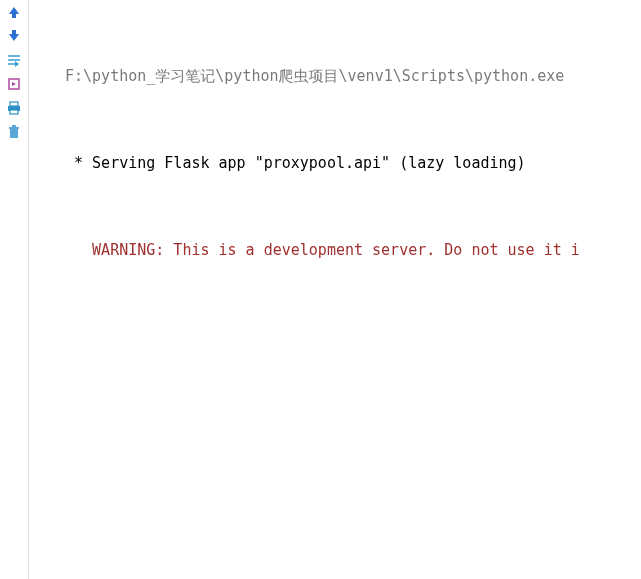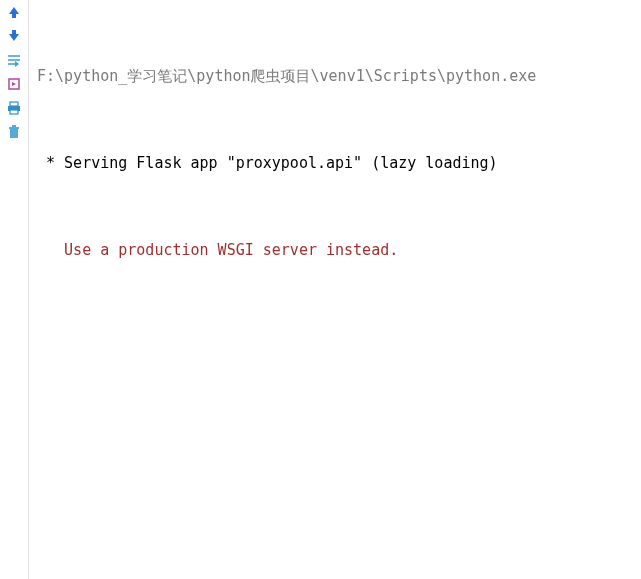--- a/index.html
+++ b/index.html
@@ -37,21 +37,21 @@
     cursor: pointer;
   }
   .gutter-icon svg { display: block; }
   .console {
     flex: 1;
     padding: 4px 4px 4px 8px;
     white-space: pre;
     line-height: 29px;
     overflow: hidden;
   }
-  .line { white-space: pre; }
+  .line { white-space: pre; margin-left: 28px; }
   .path-line { color: #7a7a7a; }
   .warn { color: #a03030; }
 </style>
 </head>
 <body>
 
 <div class="root">
 
   <div class="gutter">
     <div class="gutter-icon">
@@ -88,21 +88,21 @@
           <rect x="3" y="4" width="8" height="9" fill="#5aa8d8"></rect>
           <rect x="2" y="2" width="10" height="2" fill="#5aa8d8"></rect>
           <rect x="5" y="0" width="4" height="2" fill="#5aa8d8"></rect>
         </svg>
     </div>
   </div>
 
   <div class="console">
     <div class="line path-line">F:\python_学习笔记\python爬虫项目\venv1\Scripts\python.exe</div>
     <div class="line"> * Serving Flask app "proxypool.api" (lazy loading)</div>
-    <div class="line warn">   Use a production WSGI server instead.</div>
+    <div class="line warn">   WARNING: This is a development server. Do not use it i</div>
     
     
     
     
     
     
     
     
     
     

